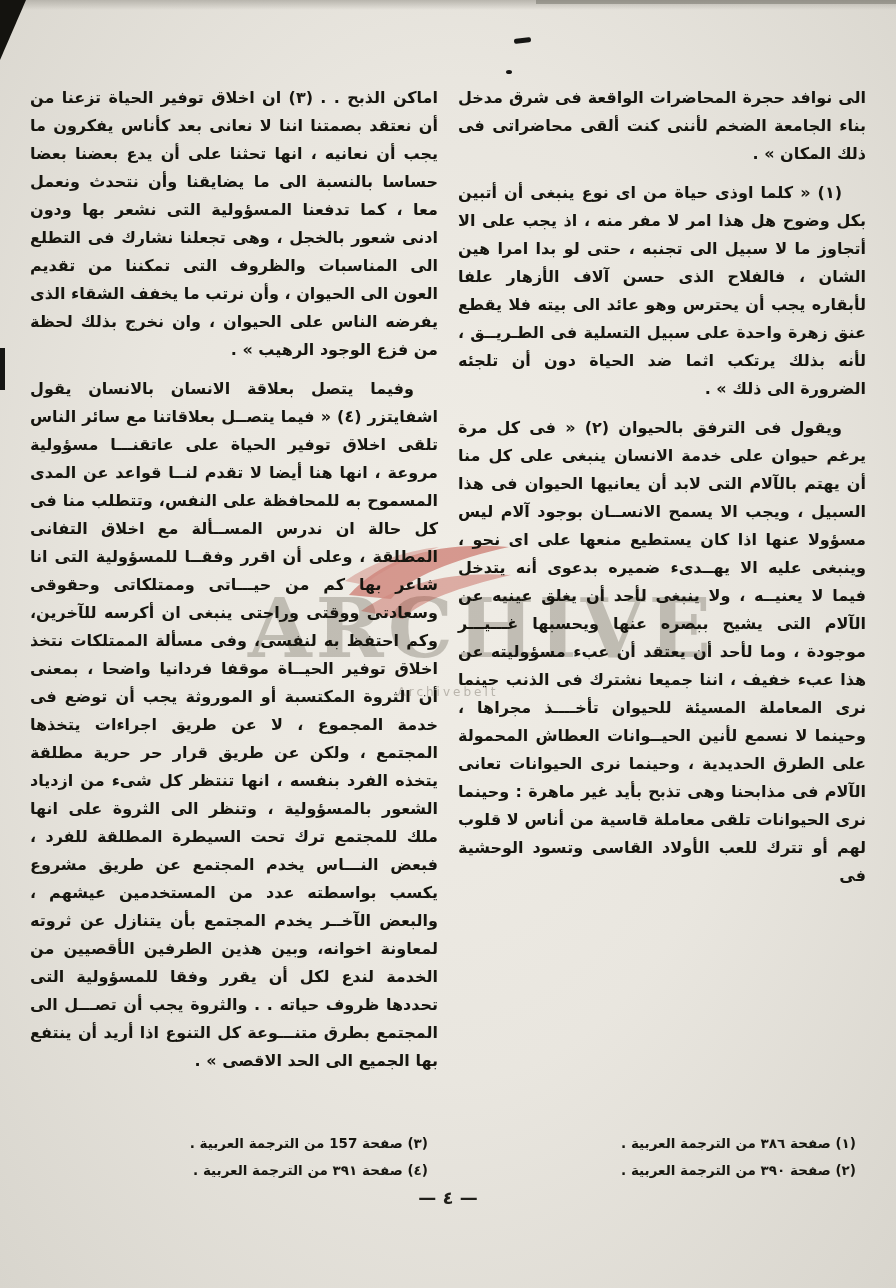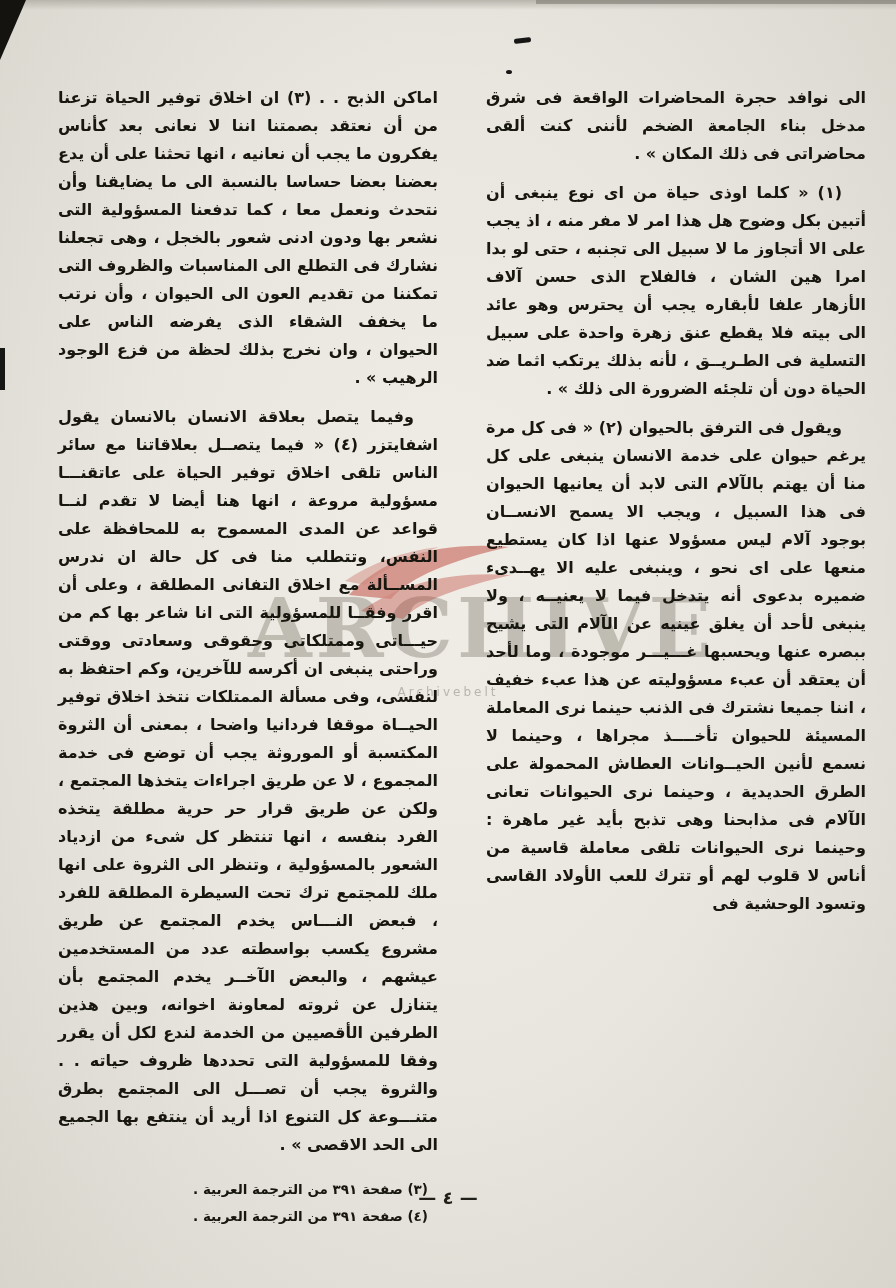--- a/index.html
+++ b/index.html
@@ -28,21 +28,21 @@
   .wm-text { margin-top:42px; font-family:"DejaVu Serif", serif; font-weight:bold;
     font-size:82px; line-height:1; letter-spacing:4px; color:rgba(126,119,107,0.40);
     white-space:nowrap; }
   .wm-sub { margin-top:16px; font-family:"DejaVu Sans", sans-serif; font-size:12px;
     letter-spacing:3px; color:rgba(120,113,102,0.45); }
   
   .columns {
     position:absolute; top:84px; left:30px; right:30px; height:1100px;
     direction:rtl; display:flex; gap:20px; z-index:1;
   }
-  .column { width:50%; display:flex; flex-direction:column;margin-left:28px; }
+  .column { width:50%; display:flex; flex-direction:column; }
   .column p {
     margin:0 0 11px 0;
     font-size:16px; font-weight:bold; line-height:28px;
     color:#17160f;
     text-align:justify;
     text-indent:1.5em;
     letter-spacing:.2px;
   }
   .column p.no-indent { text-indent:0; }
   .footnotes { margin-top:auto; padding-top:6px; }
@@ -78,27 +78,31 @@
     <div class="wm-text">ARCHIVE</div>
     <div class="wm-sub">Archivebelt</div>
   </div>
 
   <div class="columns" dir="rtl" lang="ar">
 
     <div class="column">
       <p class="no-indent">الى نوافد حجرة المحاضرات الواقعة فى شرق مدخل بناء الجامعة الضخم لأننى كنت ألقى محاضراتى فى ذلك المكان » .</p>
       <p>(١) « كلما اوذى حياة من اى نوع ينبغى أن أتبين بكل وضوح هل هذا امر لا مفر منه ، اذ يجب على الا أتجاوز ما لا سبيل الى تجنبه ، حتى لو بدا امرا هين الشان ، فالفلاح الذى حسن آلاف الأزهار علفا لأبقاره يجب أن يحترس وهو عائد الى بيته فلا يقطع عنق زهرة واحدة على سبيل التسلية فى الطـريــق ، لأنه بذلك يرتكب اثما ضد الحياة دون أن تلجئه الضرورة الى ذلك » .</p>
       <p>ويقول فى الترفق بالحيوان (٢) « فى كل مرة يرغم حيوان على خدمة الانسان ينبغى على كل منا أن يهتم بالآلام التى لابد أن يعانيها الحيوان فى هذا السبيل ، ويجب الا يسمح الانســان بوجود آلام ليس مسؤولا عنها اذا كان يستطيع منعها على اى نحو ، وينبغى عليه الا يهــدىء ضميره بدعوى أنه يتدخل فيما لا يعنيــه ، ولا ينبغى لأحد أن يغلق عينيه عن الآلام التى يشيح ببصره عنها ويحسبها غـــيـــر موجودة ، وما لأحد أن يعتقد أن عبء مسؤوليته عن هذا عبء خفيف ، اننا جميعا نشترك فى الذنب حينما نرى المعاملة المسيئة للحيوان تأخــــذ مجراها ، وحينما لا نسمع لأنين الحيــوانات العطاش المحمولة على الطرق الحديدية ، وحينما نرى الحيوانات تعانى الآلام فى مذابحنا وهى تذبح بأيد غير ماهرة : وحينما نرى الحيوانات تلقى معاملة قاسية من أناس لا قلوب لهم أو تترك للعب الأولاد القاسى وتسود الوحشية فى</p>
+      <div class="footnotes">
+        <p>(١) صفحة ٣٨٦ من الترجمة العربية .</p>
+        <p>(٢) صفحة ٣٩٠ من الترجمة العربية .</p>
+      </div>
     </div>
 
     <div class="column">
       <p class="no-indent">اماكن الذبح . . (٣) ان اخلاق توفير الحياة تزعنا من أن نعتقد بصمتنا اننا لا نعانى بعد كأناس يفكرون ما يجب أن نعانيه ، انها تحثنا على أن يدع بعضنا بعضا حساسا بالنسبة الى ما يضايقنا وأن نتحدث ونعمل معا ، كما تدفعنا المسؤولية التى نشعر بها ودون ادنى شعور بالخجل ، وهى تجعلنا نشارك فى التطلع الى المناسبات والظروف التى تمكننا من تقديم العون الى الحيوان ، وأن نرتب ما يخفف الشقاء الذى يفرضه الناس على الحيوان ، وان نخرج بذلك لحظة من فزع الوجود الرهيب » .</p>
       <p>وفيما يتصل بعلاقة الانسان بالانسان يقول اشفايتزر (٤) « فيما يتصــل بعلاقاتنا مع سائر الناس تلقى اخلاق توفير الحياة على عاتقنـــا مسؤولية مروعة ، انها هنا أيضا لا تقدم لنــا قواعد عن المدى المسموح به للمحافظة على النفس، وتتطلب منا فى كل حالة ان ندرس المســألة مع اخلاق التفانى المطلقة ، وعلى أن اقرر وفقــا للمسؤولية التى انا شاعر بها كم من حيـــاتى وممتلكاتى وحقوقى وسعادتى ووقتى وراحتى ينبغى ان أكرسه للآخرين، وكم احتفظ به لنفسى، وفى مسألة الممتلكات نتخذ اخلاق توفير الحيــاة موقفا فردانيا واضحا ، بمعنى أن الثروة المكتسبة أو الموروثة يجب أن توضع فى خدمة المجموع ، لا عن طريق اجراءات يتخذها المجتمع ، ولكن عن طريق قرار حر حرية مطلقة يتخذه الفرد بنفسه ، انها تنتظر كل شىء من ازدياد الشعور بالمسؤولية ، وتنظر الى الثروة على انها ملك للمجتمع ترك تحت السيطرة المطلقة للفرد ، فبعض النـــاس يخدم المجتمع عن طريق مشروع يكسب بواسطته عدد من المستخدمين عيشهم ، والبعض الآخــر يخدم المجتمع بأن يتنازل عن ثروته لمعاونة اخوانه، وبين هذين الطرفين الأقصيين من الخدمة لندع لكل أن يقرر وفقا للمسؤولية التى تحددها ظروف حياته . . والثروة يجب أن تصـــل الى المجتمع بطرق متنـــوعة كل التنوع اذا أريد أن ينتفع بها الجميع الى الحد الاقصى » .</p>
       <div class="footnotes">
-        <p>(٣) صفحة ٣٩١ من الترجمة العربية .</p>
+        <p>(٣) صفحة 157 من الترجمة العربية .</p>
         <p>(٤) صفحة ٣٩١ من الترجمة العربية .</p>
       </div>
     </div>
 
   </div>
 
   <div class="page-number">— ٤ —</div>
 
 </div>
 

